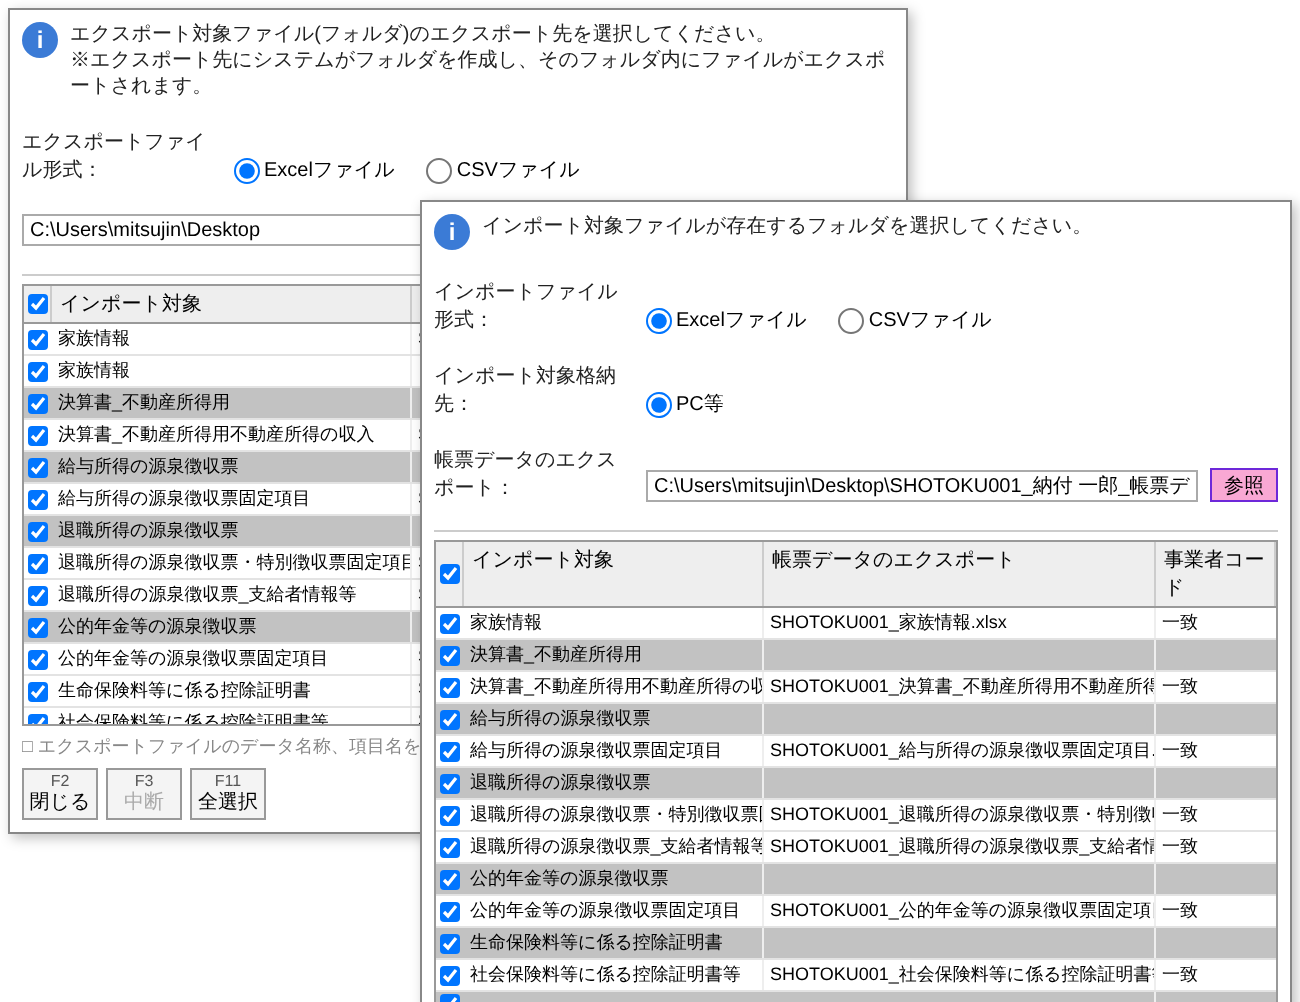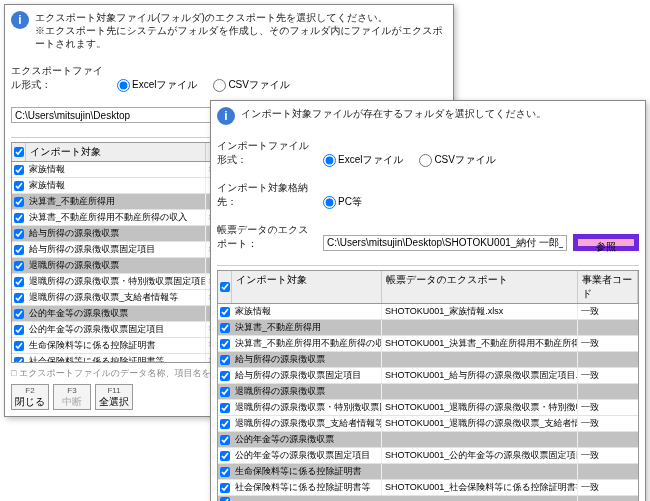--- a/index.html
+++ b/index.html
@@ -8,21 +8,21 @@
 .tb{height:18px;background:#fff;border-bottom:1px solid #ccc;padding:2px 6px;font-size:10px;color:#333}
 .body{padding:6px}
 .info{display:flex;gap:6px;align-items:flex-start;margin-bottom:6px}
 .icirc{width:18px;height:18px;border-radius:50%;background:#3b7bd6;color:#fff;font-weight:bold;font-size:12px;display:flex;align-items:center;justify-content:center;flex-shrink:0}
 .msg{font-size:10px;color:#222;line-height:1.3}
 .row{display:flex;align-items:flex-end;gap:6px;margin:14px 0;font-size:10px}
 .row .lbl{width:100px;color:#222}
 .rad{display:inline-flex;align-items:center;gap:2px;margin-right:10px}
 .rad input{margin:0}
 .tbx{border:1px solid #aaa;padding:1px 3px;font-size:10px;height:16px;flex:1;background:#fff}
-.btn{border:5px solid #6d28d9;background:#f9a8d4;padding:1px 18px;font-size:10px;height:17px;cursor:pointer}
+.btn{border:1px solid #6d28d9;background:#f9a8d4;padding:1px 6px;font-size:10px;height:17px;cursor:pointer}
 .sep{border-top:1px solid #ccc;margin:4px 0}
 .gridwrap{border:1px solid #999;overflow:hidden}
 .ghdr{display:flex;background:#eee;border-bottom:1px solid #999}
 .ghdr div{padding:2px 4px;font-size:10px;border-right:1px solid #ccc}
 .gbody{overflow-y:auto}
 .grow{display:flex;border-bottom:1px solid #e3e3e3}
 .grow.sel{background:#c2c2c2}
 .grow div{padding:1px 3px;font-size:9px;overflow:hidden;white-space:nowrap;text-overflow:clip}
 .chk{width:14px;flex-shrink:0;display:flex;align-items:center;justify-content:center}
 .chk input{margin:0;width:10px;height:10px}

